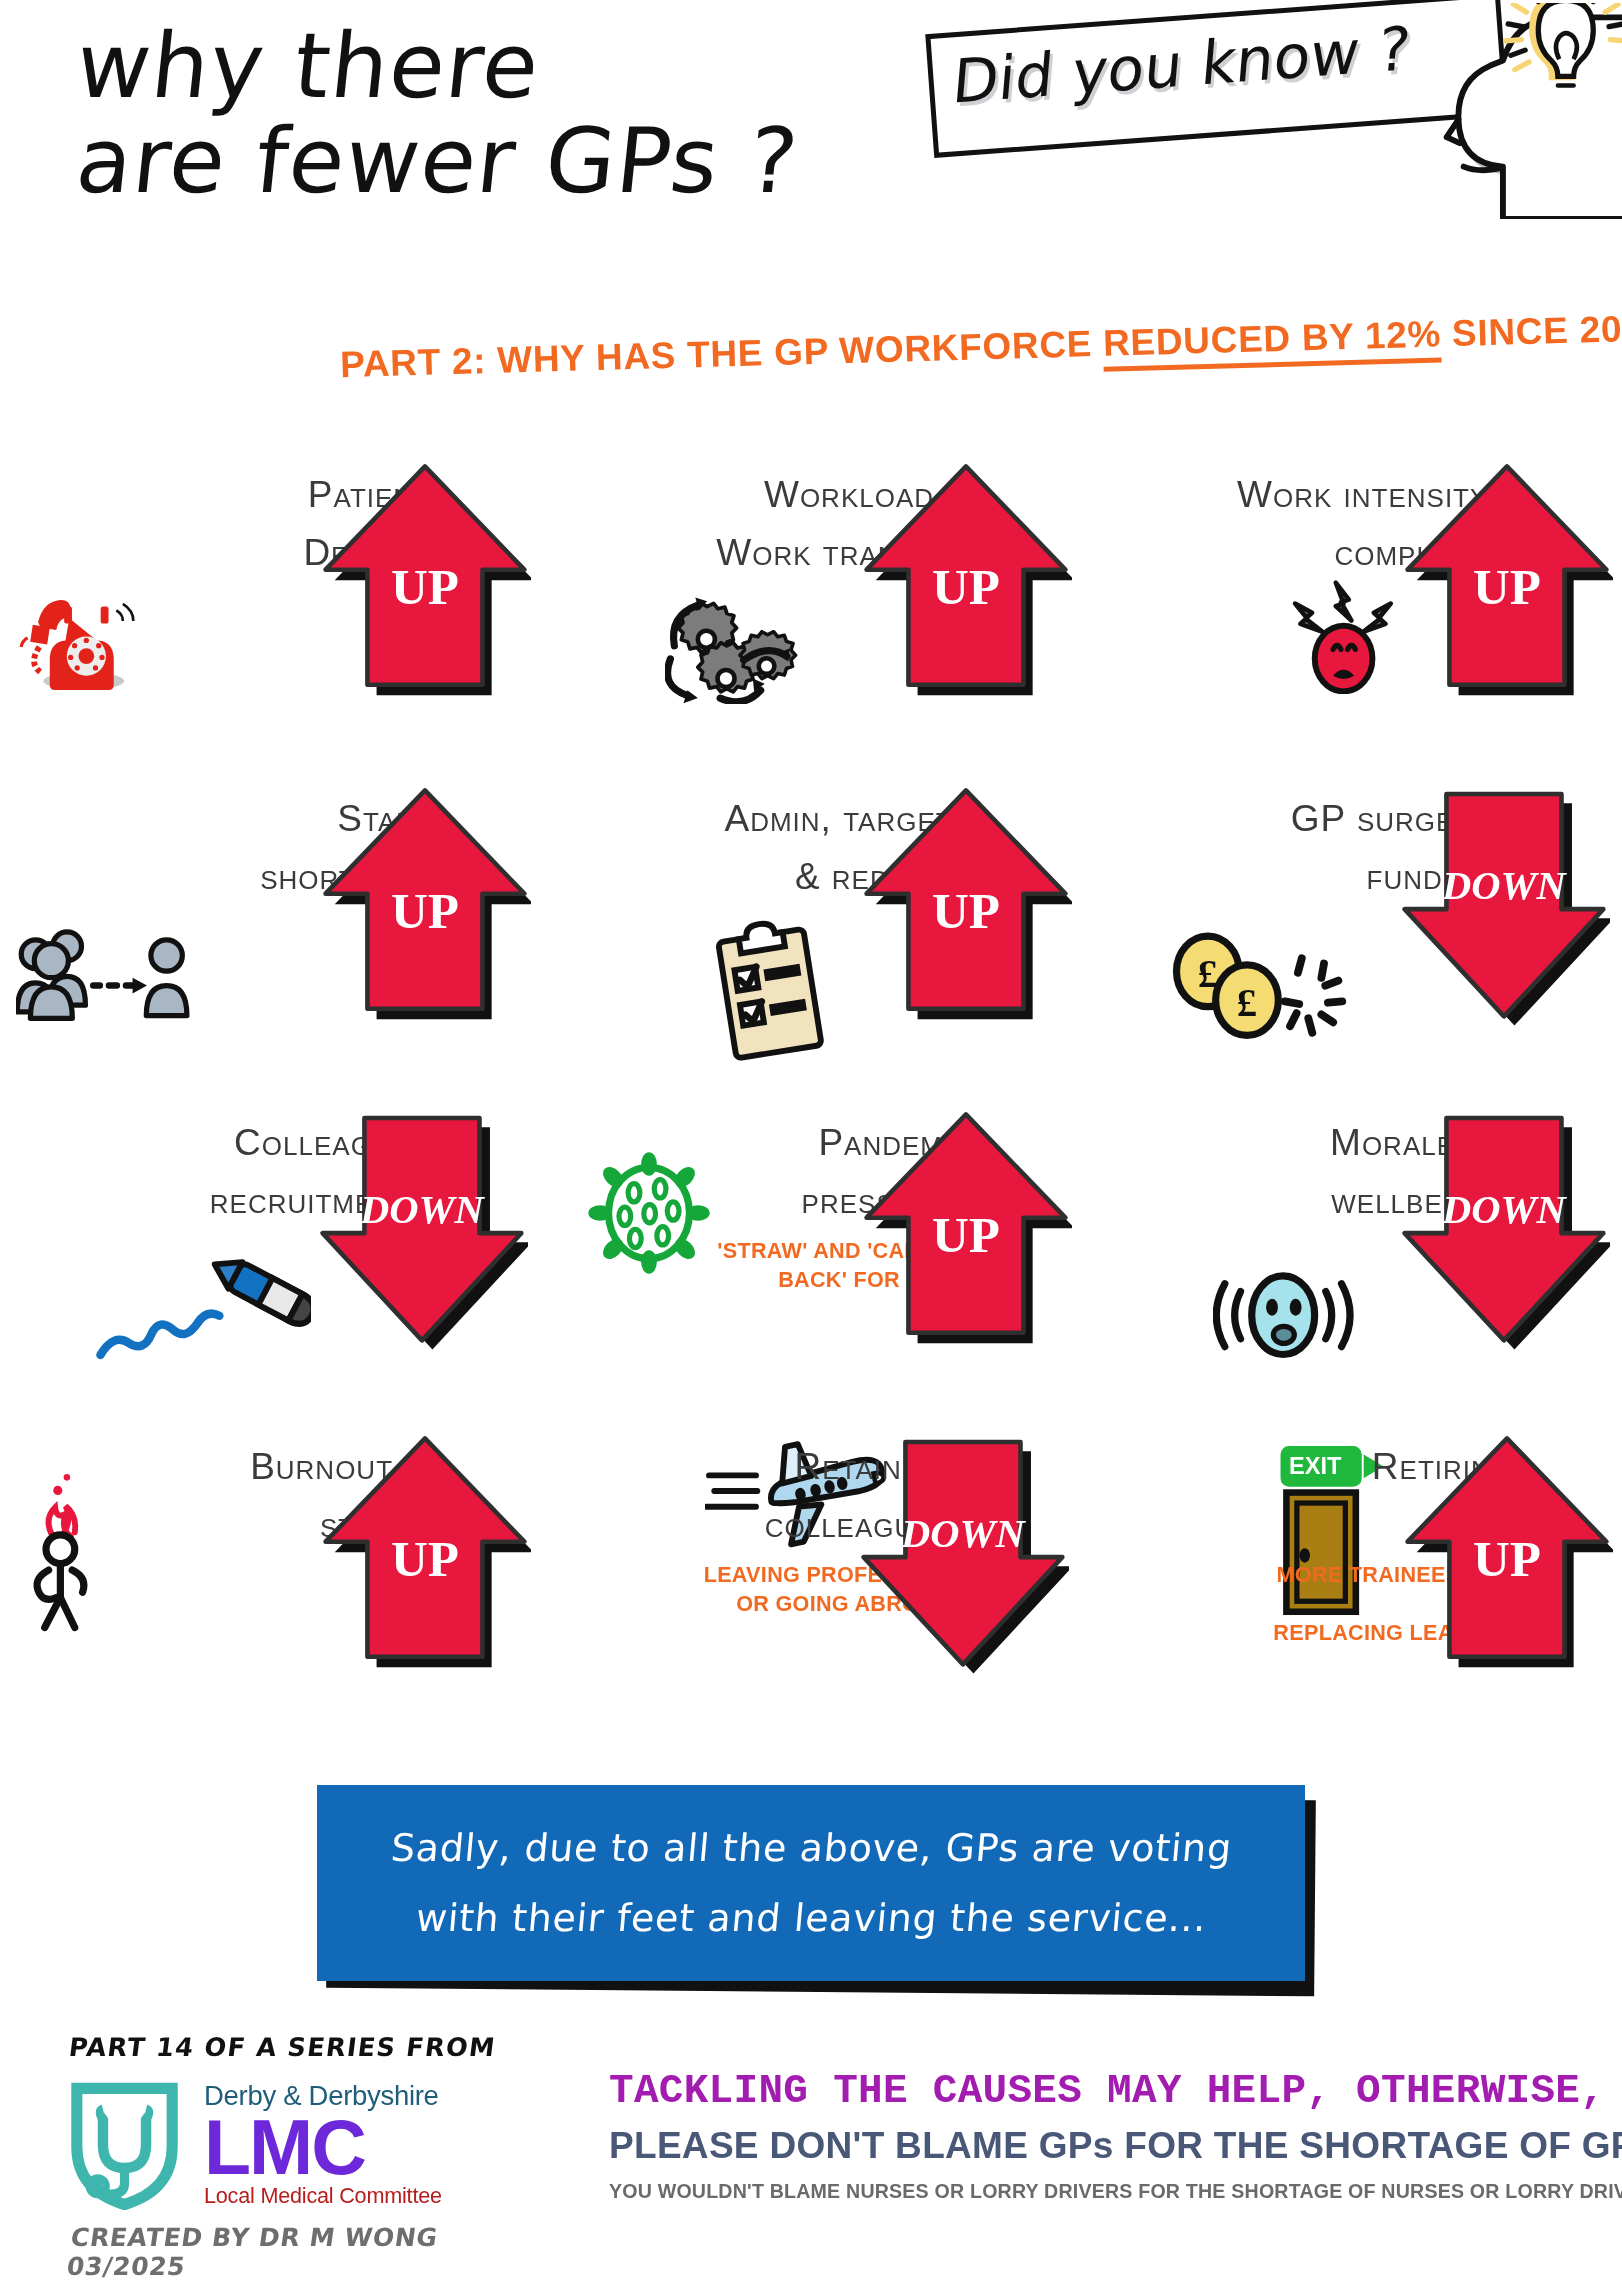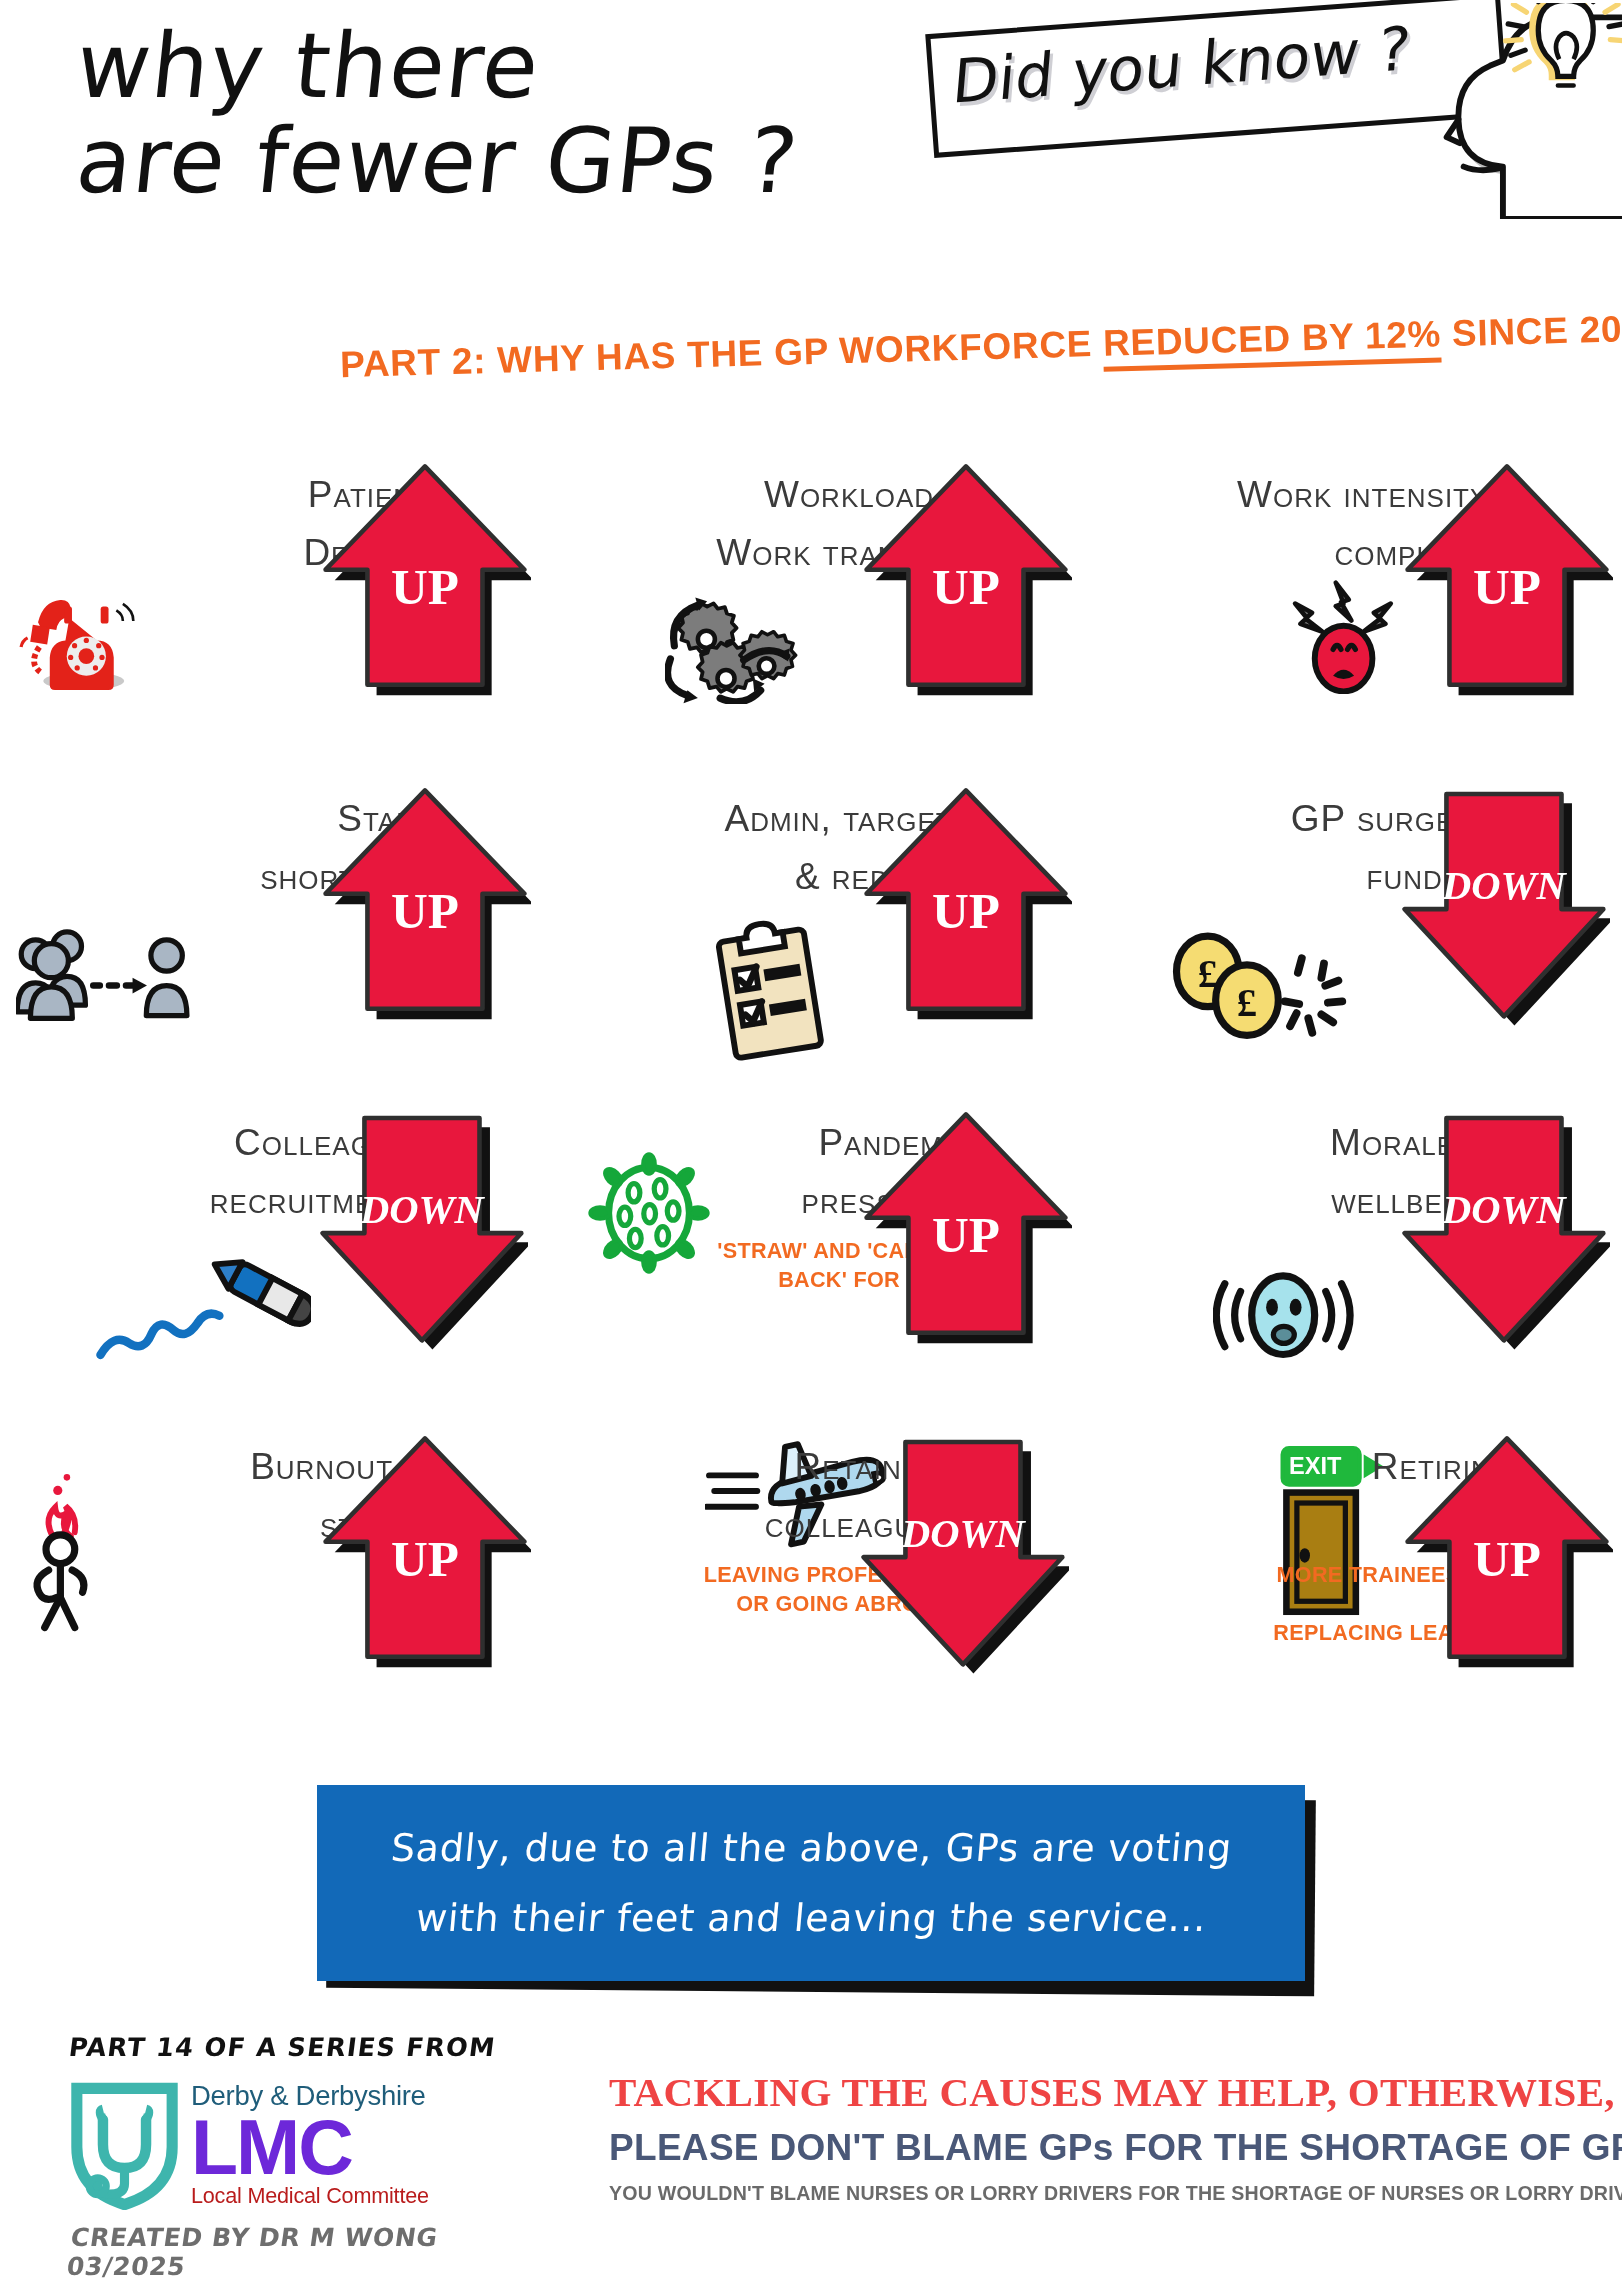--- a/index.html
+++ b/index.html
@@ -104,36 +104,36 @@
     transform: skewX(-5deg); letter-spacing:0.7px; white-space:nowrap;
   }
 
   
   #footer-left { position:absolute; left:69px; top:2032px; width:471px; }
   .series-txt {
     font-family:"DejaVu Sans", sans-serif;
     font-size:25.5px; font-weight:700; color:#111;
     letter-spacing:1.3px; transform: skewX(-7deg);
   }
-  .logo-row { display:flex; align-items:center; gap:11px; margin-top:17px; }
+  .logo-row { display:flex; align-items:center; gap:24px; margin-top:17px; }
   .logo-text { display:flex; flex-direction:column; line-height:1; }
   .logo-top { font-family:"Liberation Sans", sans-serif; font-size:27.5px; color:#1f5d7a; font-weight:400; letter-spacing:-0.3px;}
   .logo-mid { font-family:"Liberation Sans", sans-serif; font-size:77px; font-weight:700; color:#6d28d9; letter-spacing:-2px; line-height:0.95; margin:1.3px 0;}
   .logo-bot { font-family:"Liberation Sans", sans-serif; font-size:21.6px; color:#b91c1c; letter-spacing:-0.2px;}
   .created-txt {
     margin-top:13px;
     font-family:"DejaVu Sans", sans-serif;
     font-size:25px; font-weight:700; color:#6e6e6e;
     letter-spacing:0.7px; transform: skewX(-8deg);
   }
 
   #footer-right { position:absolute; left:609px; top:2068px; width:995px; text-align:center; }
   .f-line1 {
-    font-family:Liberation Serif, serif;
-    font-size:41px; font-weight:700; color:#ef4444; letter-spacing:0.3px; white-space:nowrap;
+    font-family:Liberation Mono, monospace;
+    font-size:41px; font-weight:700; color:#a21caf; letter-spacing:0.3px; white-space:nowrap;
   }
   .f-line2 {
     margin-top:10.5px;
     font-family:"Liberation Sans Narrow","Liberation Sans", sans-serif;
     font-size:37px; font-weight:700; color:#4A5878; letter-spacing:0.3px; white-space:nowrap;
   }
   .f-line3 {
     margin-top:13px;
     font-family:"Liberation Sans Narrow","Liberation Sans", sans-serif;
     font-size:19.6px; font-weight:700; color:#6a6a6a; letter-spacing:0.2px; white-space:nowrap;

